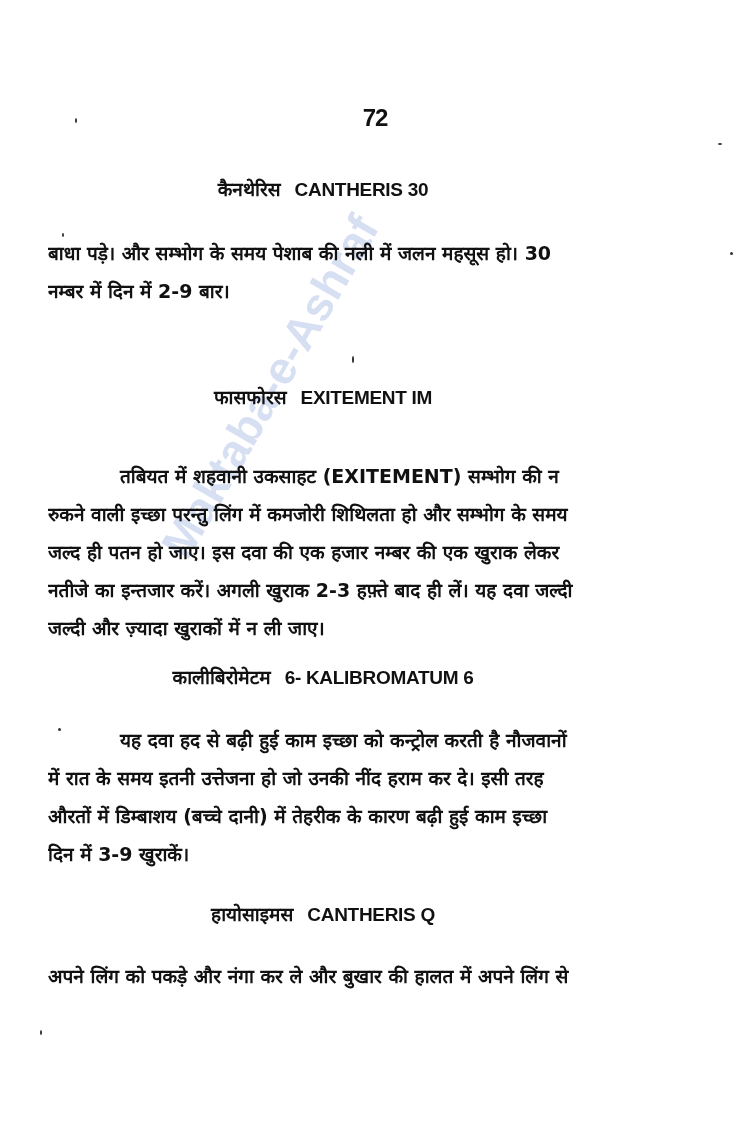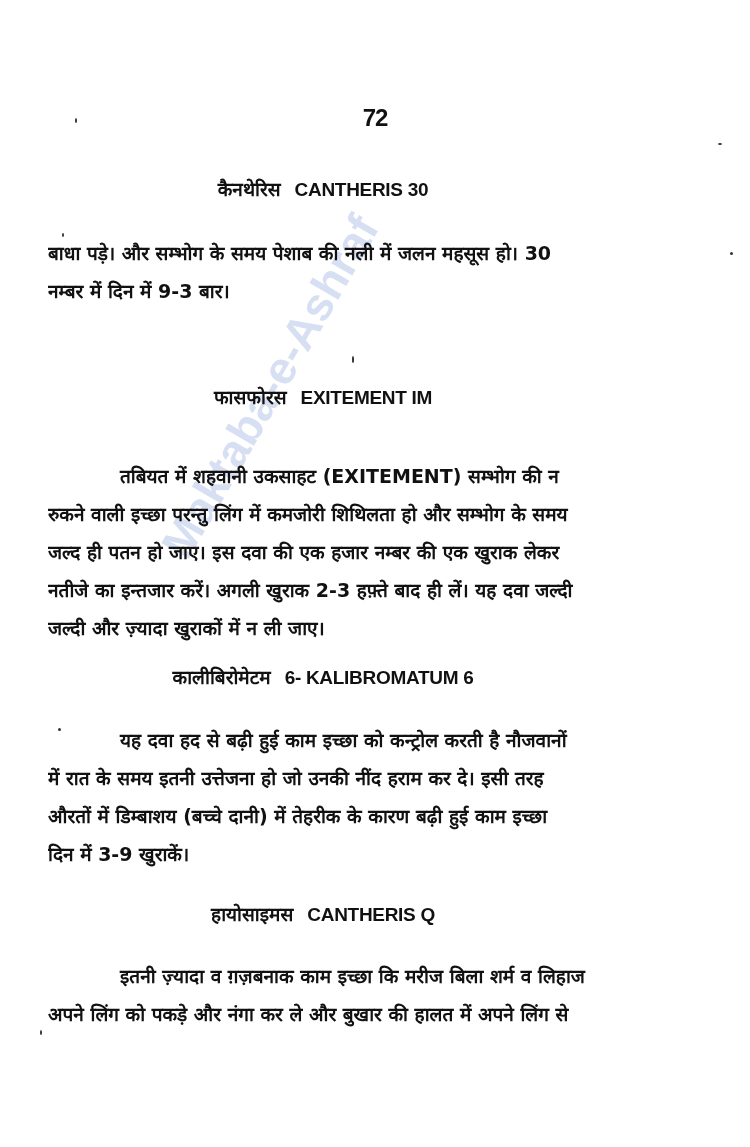--- a/index.html
+++ b/index.html
@@ -42,21 +42,21 @@
 
   <div class="watermark">Maktaba-e-Ashraf</div>
 
   <div class="page-number">72</div>
 
   <div class="heading" style="top:176px;">
     <span class="hi">कैनथेरिस</span><span class="en">CANTHERIS 30</span>
   </div>
   <div class="para" style="top:234px;">
     <span class="line">बाधा पड़े। और सम्भोग के समय पेशाब की नली में जलन महसूस हो। 30</span>
-    <span class="line">नम्बर में दिन में 9-3 बार।</span>
+    <span class="line">नम्बर में दिन में 2-9 बार।</span>
   </div>
 
   <div class="heading" style="top:384px;">
     <span class="hi">फासफोरस</span><span class="en">EXITEMENT IM</span>
   </div>
   <div class="para" style="top:441px;margin-top:16px;">
     <span class="line first">तबियत में शहवानी उकसाहट (EXITEMENT) सम्भोग की न</span>
     <span class="line">रुकने वाली इच्छा परन्तु लिंग में कमजोरी शिथिलता हो और सम्भोग के समय</span>
     <span class="line">जल्द ही पतन हो जाए। इस दवा की एक हजार नम्बर की एक खुराक लेकर</span>
     <span class="line">नतीजे का इन्तजार करें। अगली खुराक 2-3 हफ़्ते बाद ही लें। यह दवा जल्दी</span>
@@ -70,21 +70,20 @@
     <span class="line first">यह दवा हद से बढ़ी हुई काम इच्छा को कन्ट्रोल करती है नौजवानों</span>
     <span class="line">में रात के समय इतनी उत्तेजना हो जो उनकी नींद हराम कर दे। इसी तरह</span>
     <span class="line">औरतों में डिम्बाशय (बच्चे दानी) में तेहरीक के कारण बढ़ी हुई काम इच्छा</span>
     <span class="line">दिन में 3-9 खुराकें।</span>
   </div>
 
   <div class="heading" style="top:901px;">
     <span class="hi">हायोसाइमस</span><span class="en">CANTHERIS Q</span>
   </div>
   <div class="para" style="top:957px;">
-    <span class="line first">इतनी ज़्यादा व ग़ज़बनाक काम इच्छा कि मरीज बिला शर्म व लिहाज</span>
     <span class="line">अपने लिंग को पकड़े और नंगा कर ले और बुखार की हालत में अपने लिंग से</span>
   </div>
 
   <div class="speck" style="left:75px;top:118px;width:2px;height:5px;"></div>
   <div class="speck" style="left:62px;top:233px;width:2px;height:4px;"></div>
   <div class="speck" style="left:730px;top:252px;width:3px;height:3px;"></div>
   <div class="speck" style="left:352px;top:356px;width:2px;height:7px;"></div>
   <div class="speck" style="left:58px;top:728px;width:3px;height:3px;"></div>
   <div class="speck" style="left:40px;top:1030px;width:2px;height:5px;"></div>
   <div class="speck" style="left:718px;top:143px;width:4px;height:2px;"></div>

